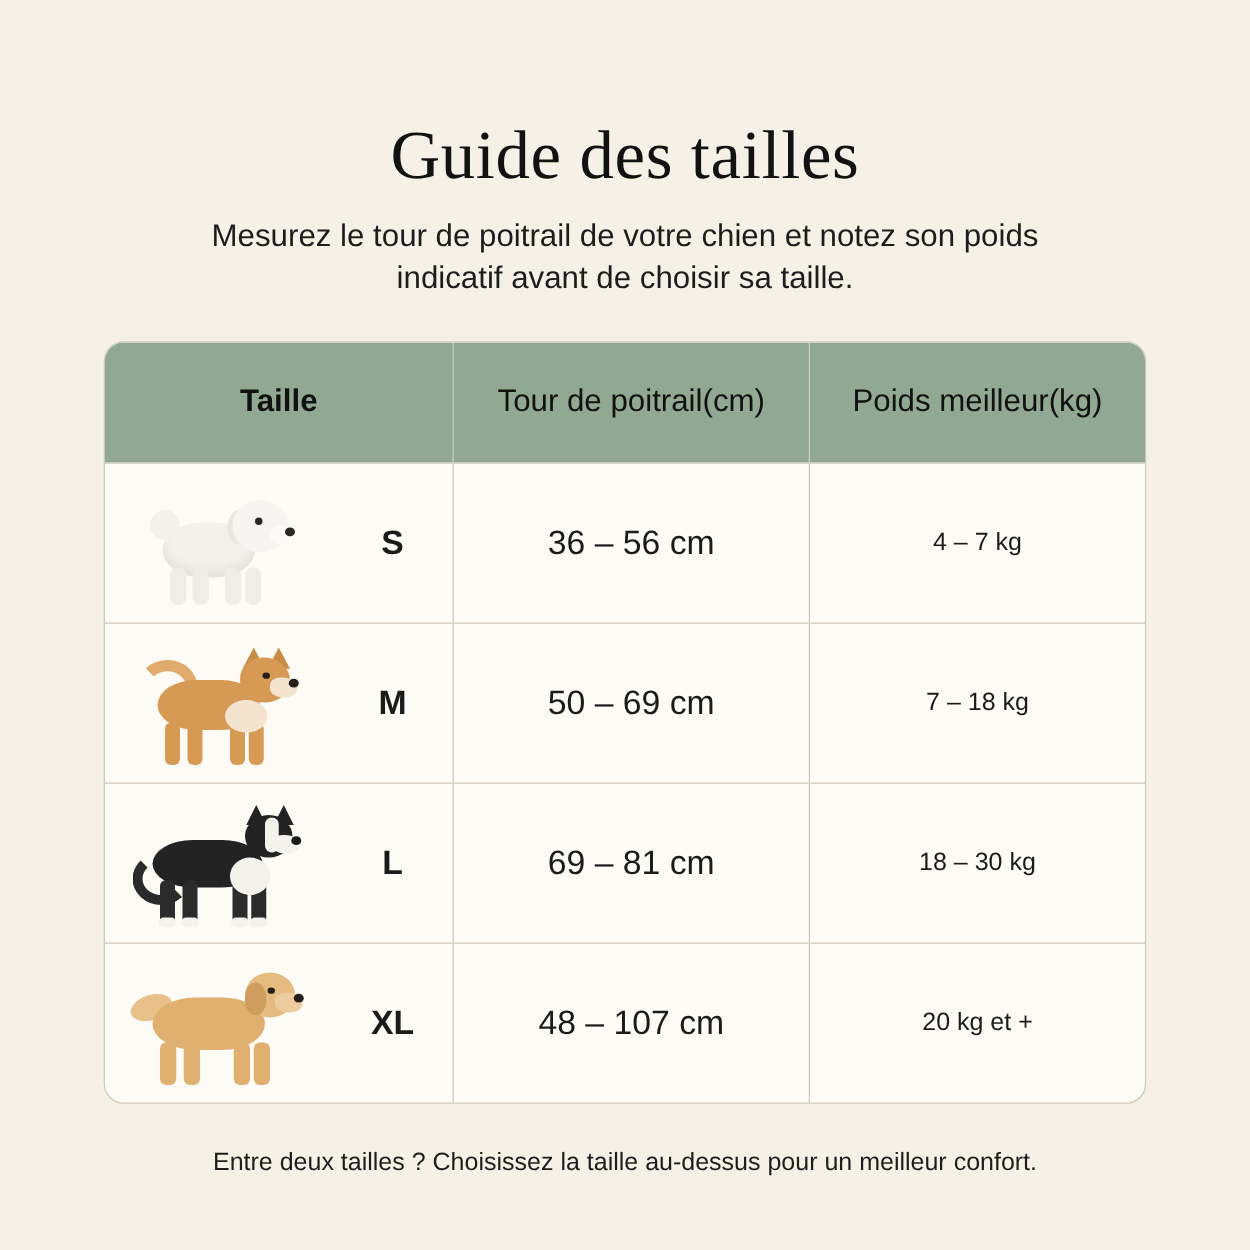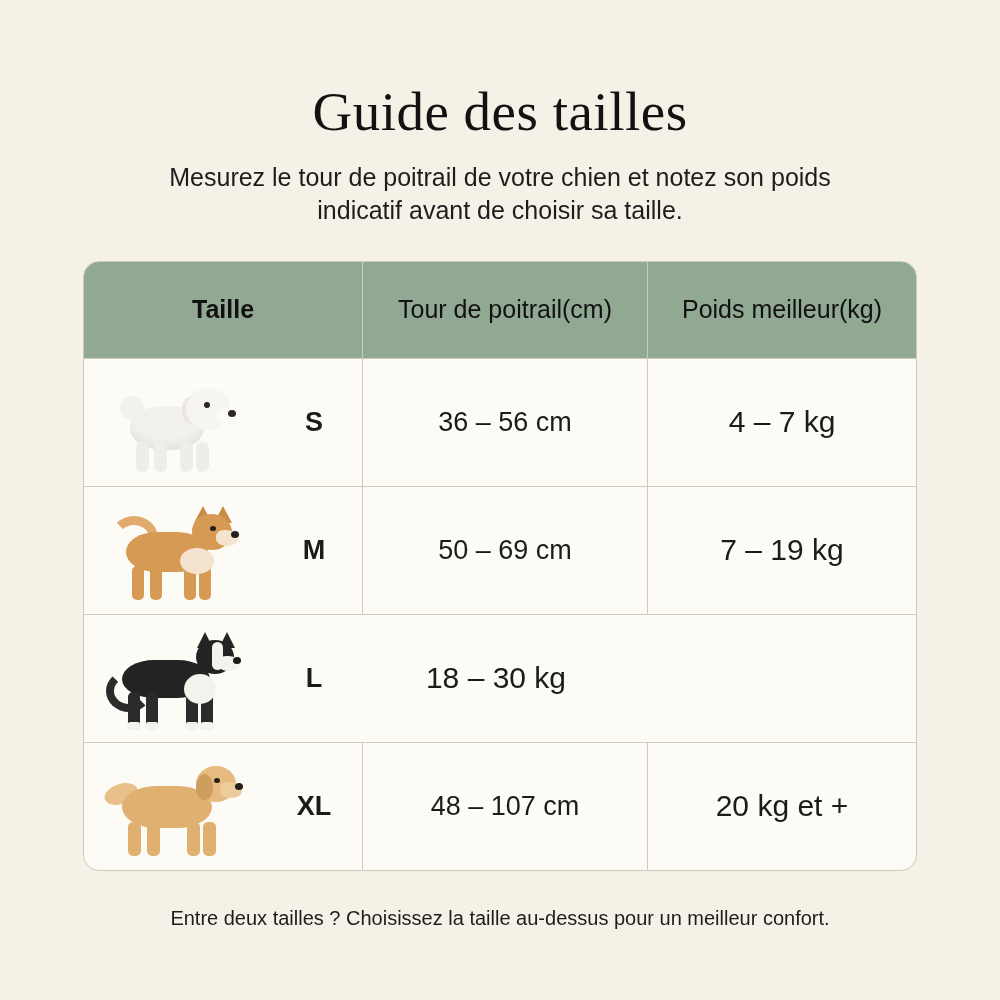--- a/index.html
+++ b/index.html
@@ -22,21 +22,21 @@
     display: flex;
     flex-direction: column;
     align-items: center;
   }
   .title {
     font-family: "Liberation Serif", serif;
     font-size: 55px;
     line-height: 1.1;
     font-weight: 400;
     letter-spacing: 0.5px;
-    margin: 22px 0 18px 0;
+    margin: 34px 0 18px 0;
     color: #121212;
     text-align: center;
   }
   .subtitle {
     font-size: 25px;
     line-height: 1.32;
     text-align: center;
     max-width: 740px;
     color: #1d1d1d;
     margin: 0 0 34px 0;
@@ -79,21 +79,21 @@
   }
   .c-chest {
     flex: 1 1 auto;
     font-size: 27px;
     border-left: 1px solid #cfcabb;
     border-right: 1px solid #cfcabb;
   }
   .c-weight {
     width: 268px;
     flex: 0 0 268px;
-    font-size: 30px;
+    font-size: 20px;
   }
   .head .cell {
     height: 96px;
     font-size: 25px;
     color: #111;
     line-height: 1.22;
     border-color: #cfcabb;
   }
   .head .c-img,
   .head .c-size {
@@ -348,21 +348,21 @@
           <span class="ear e1"></span>
             <span class="ear e2"></span>
           <span class="head"></span>
             <span class="snout"></span>
           <span class="nose"></span>
             <span class="eye"></span>
         </div>
       </div>
       <div class="cell c-size">M</div>
       <div class="cell c-chest">50 – 69 cm</div>
-      <div class="cell c-weight">7 – 19 kg</div>
+      <div class="cell c-weight">7 – 18 kg</div>
     </div>
 
     <div class="row body-row">
       <div class="cell c-img">
         <div class="dog d-l">
           <span class="tail"></span>
             <span class="body"></span>
           <span class="leg l1"></span>
             <span class="leg l2"></span>
           <span class="leg l3"></span>
@@ -374,20 +374,21 @@
           <span class="chest"></span>
           <span class="ear e1"></span>
             <span class="ear e2"></span>
           <span class="head"></span>
             <span class="blaze"></span>
           <span class="snout"></span>
             <span class="nose"></span>
         </div>
       </div>
       <div class="cell c-size">L</div>
+      <div class="cell c-chest">69 – 81 cm</div>
       <div class="cell c-weight">18 – 30 kg</div>
     </div>
 
     <div class="row body-row">
       <div class="cell c-img">
         <div class="dog d-x">
           <span class="tail"></span>
             <span class="body"></span>
           <span class="leg l1"></span>
             <span class="leg l2"></span>

